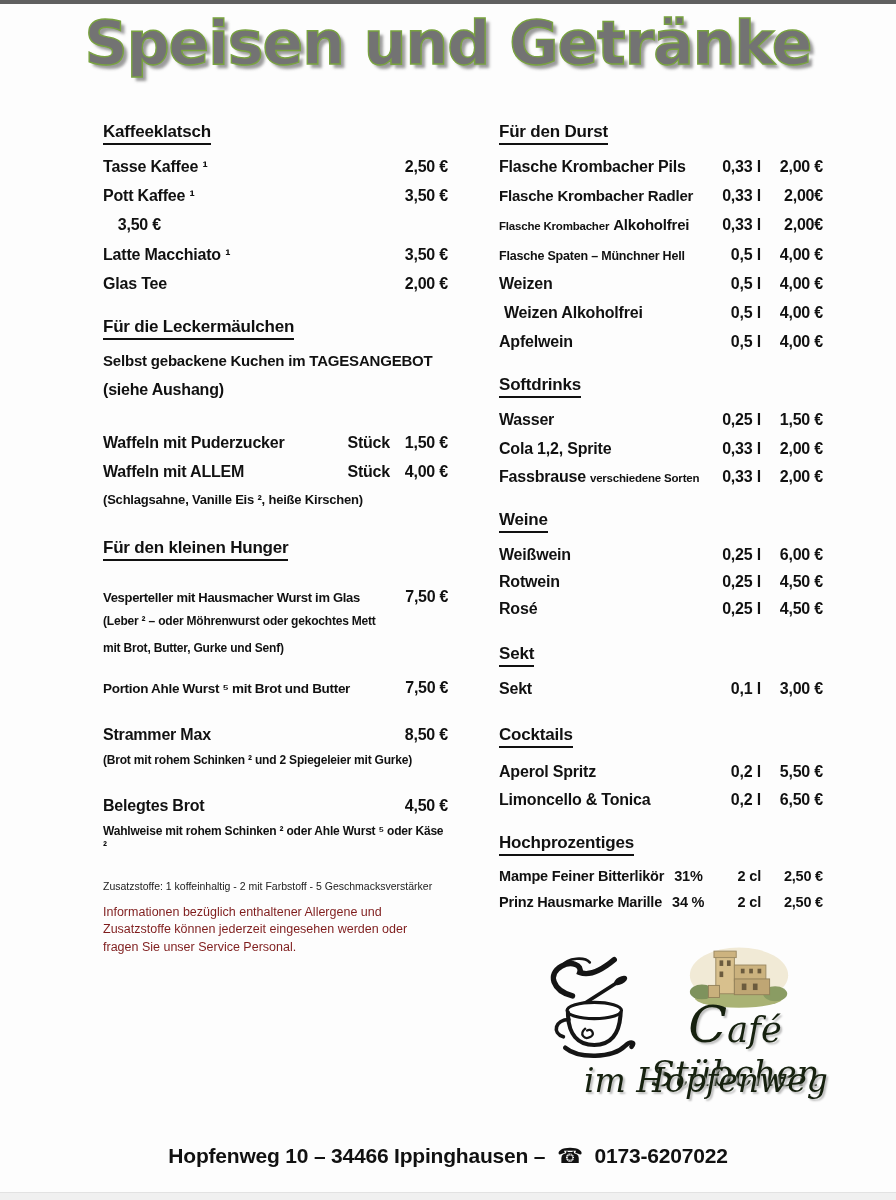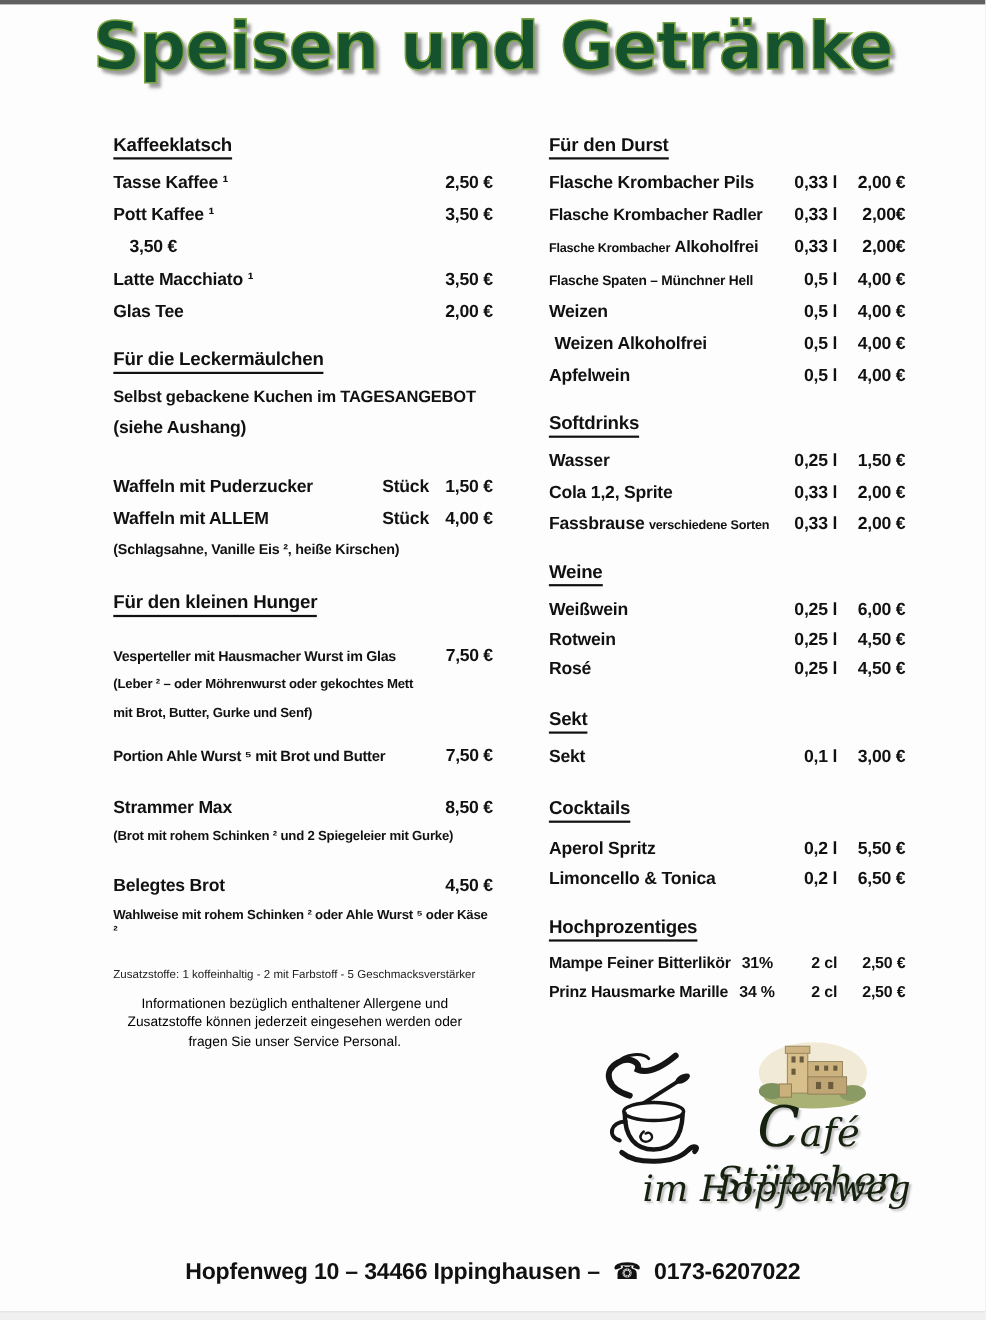--- a/index.html
+++ b/index.html
@@ -3,21 +3,21 @@
 <meta charset="utf-8">
 <style>
   html,body{margin:0;padding:0;background:#e9e9e9;}
   .page{position:relative;width:896px;height:1200px;background:#fdfdfd;overflow:hidden;
         font-family:"Liberation Sans","DejaVu Sans",sans-serif;color:#111;}
   .topbar{position:absolute;top:0;left:0;width:896px;height:4px;background:#606060;}
   .bottombar{position:absolute;bottom:0;left:0;width:896px;height:7px;background:#f0f0f0;border-top:1px solid #e2e2e2;}
 
   .title{position:absolute;top:8px;left:0;width:896px;text-align:center;
          font-family:"DejaVu Sans","Liberation Sans",sans-serif;
-         font-size:60px;font-weight:bold;letter-spacing:-1px;color:#14532d;
+         font-size:60px;font-weight:bold;letter-spacing:-1px;color:#737373;
          -webkit-text-stroke:1.4px #79a340;
          text-shadow:4px 4px 3px rgba(130,130,130,.8);}
 
   .col{position:absolute;top:122px;}
   .col-left{left:103px;width:345px;}
   .col-right{left:499px;width:324px;}
 
   .h{font-size:17px;font-weight:bold;margin-bottom:12px;letter-spacing:-0.2px;}
   .hu{border-bottom:2.5px solid #111;padding-bottom:1px;display:inline-block;}
 
@@ -34,21 +34,21 @@
   .xs{font-size:12.5px;}
   .fit{font-size:13px;letter-spacing:-0.3px;}
   .fit2{font-size:13.5px;letter-spacing:-0.3px;justify-content:space-between;}
   .pre{font-size:11.5px;margin-right:4px;}
   .suf{font-size:11.5px;margin-left:4px;}
   .abv{margin-left:10px;}
 
   .note{font-size:12px;font-weight:bold;line-height:1.25;letter-spacing:-0.2px;margin-bottom:10px;}
   .note13{font-size:13px;}
   .fine{font-size:10.5px;font-weight:normal;color:#222;letter-spacing:0;}
-  .fine2{font-size:12.5px;font-weight:normal;color:#000000;line-height:1.4;width:330px;letter-spacing:0;text-align:center;}
+  .fine2{font-size:12.5px;font-weight:normal;color:#7f1d1d;line-height:1.4;width:330px;letter-spacing:0;}
 
   .logo{position:absolute;left:538px;top:943px;width:335px;height:190px;}
   .cup{position:absolute;left:0;top:10px;}
   .castle{position:absolute;left:150px;top:2px;}
   .logo-t{font-family:"DejaVu Serif","Liberation Serif",serif;font-style:italic;color:#16210f;
           text-shadow:2px 2px 2px #bdbdbd;}
   .logo-l1{position:absolute;left:62px;top:52px;width:270px;text-align:center;font-size:35px;}
   .logo-l1::first-letter{font-size:1.45em;}
   .logo-l2{position:absolute;left:28px;top:118px;width:280px;text-align:center;font-size:33px;}
 

